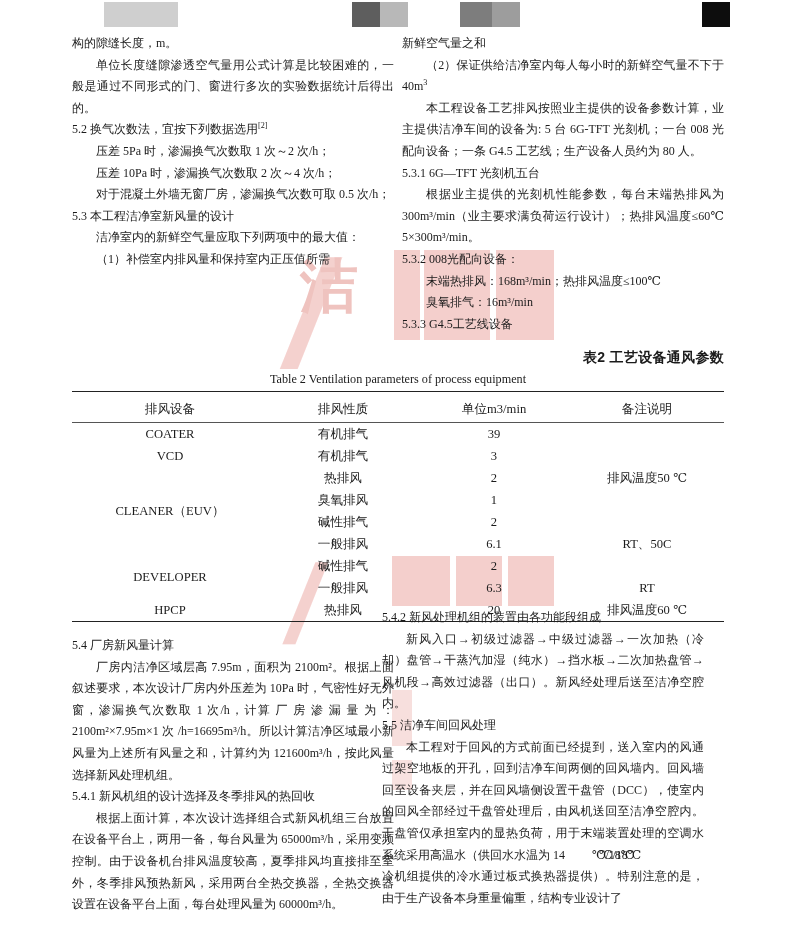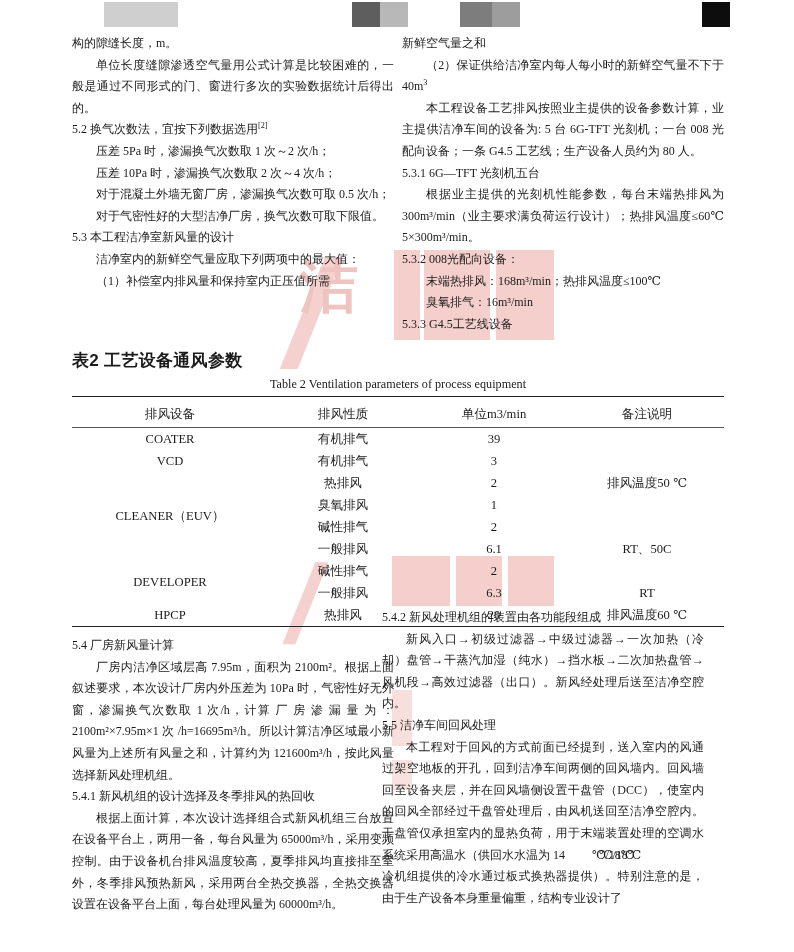--- a/index.html
+++ b/index.html
@@ -77,24 +77,24 @@
   sup { font-size: .68em; vertical-align: super; line-height: 0; }
 
   
   #table-block {
     position: absolute;
     left: 72px;
     top: 349px;
     width: 652px;
   }
   .tbl-caption-cn {
-    text-align: left;
+    text-align: right;
     font-family: "Liberation Sans", sans-serif;
     font-weight: bold;
-    font-size: 17px;
+    font-size: 14px;
     margin: 0 0 5px 0;
     letter-spacing: .3px;
   }
   .tbl-caption-en {
     text-align: center;
     font-family: "Liberation Serif", serif;
     font-weight: normal;
     font-size: 12.2px;
     margin: 0 0 4px 0;
   }
@@ -168,21 +168,20 @@
 
 <div id="page">
 
   <div class="col" id="col-left-top">
       <p class="para noindent">构的隙缝长度，m。</p>
       <p class="para indent">单位长度缝隙渗透空气量用公式计算是比较困难的，一般是通过不同形式的门、窗进行多次的实验数据统计后得出的。</p>
       <p class="para noindent">5.2  换气次数法，宜按下列数据选用<sup>[2]</sup></p>
       <p class="para indent">压差 5Pa 时，渗漏换气次数取 1 次～2 次/h；</p>
       <p class="para indent">压差 10Pa 时，渗漏换气次数取 2 次～4 次/h；</p>
       <p class="para indent">对于混凝土外墙无窗厂房，渗漏换气次数可取 0.5 次/h；</p>
-      <p class="para indent">对于气密性好的大型洁净厂房，换气次数可取下限值。</p>
       <p class="para noindent">5.3  本工程洁净室新风量的设计</p>
       <p class="para indent">洁净室内的新鲜空气量应取下列两项中的最大值：</p>
       <p class="para indent">（1）补偿室内排风量和保持室内正压值所需</p>
     </div>
 
   <div class="col" id="col-right-top">
       <p class="para noindent">新鲜空气量之和</p>
       <p class="para indent">（2）保证供给洁净室内每人每小时的新鲜空气量不下于 40m<sup>3</sup></p>
       <p class="para indent">本工程设备工艺排风按照业主提供的设备参数计算，业主提供洁净车间的设备为: 5 台 6G-TFT 光刻机；一台 008 光配向设备；一条 G4.5 工艺线；生产设备人员约为 80 人。</p>
       <p class="para noindent">5.3.1 6G—TFT 光刻机五台</p>

